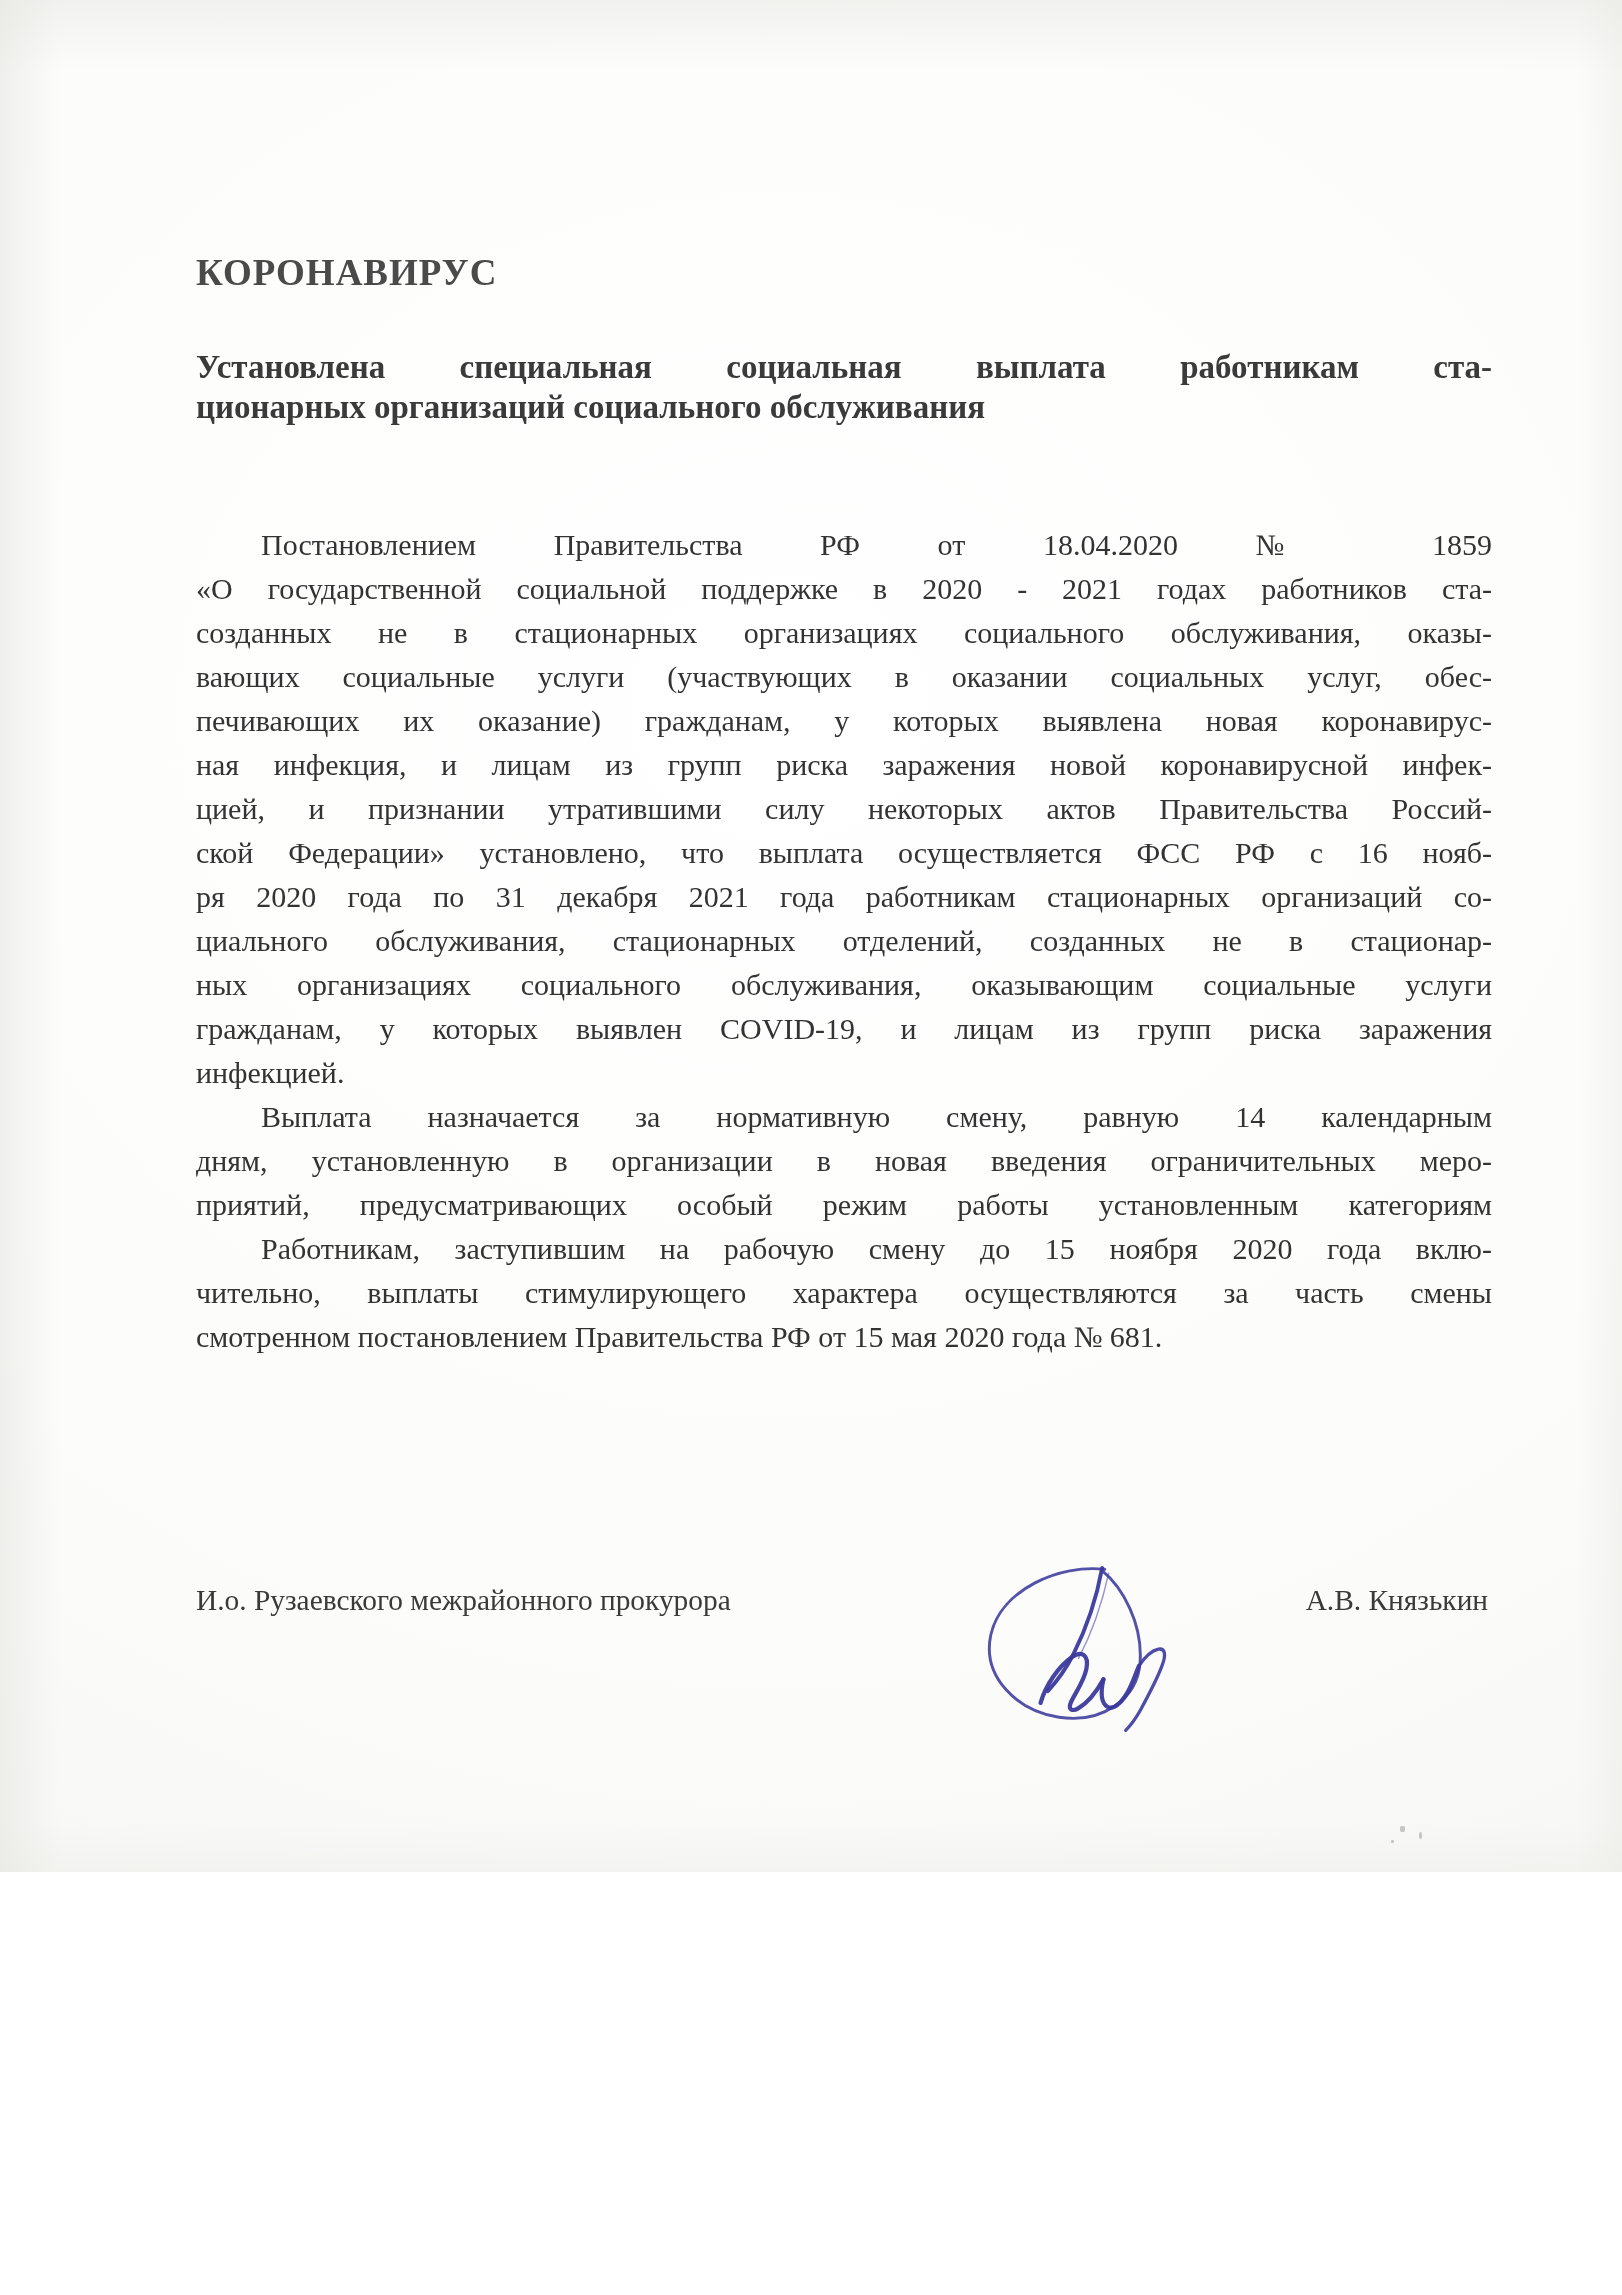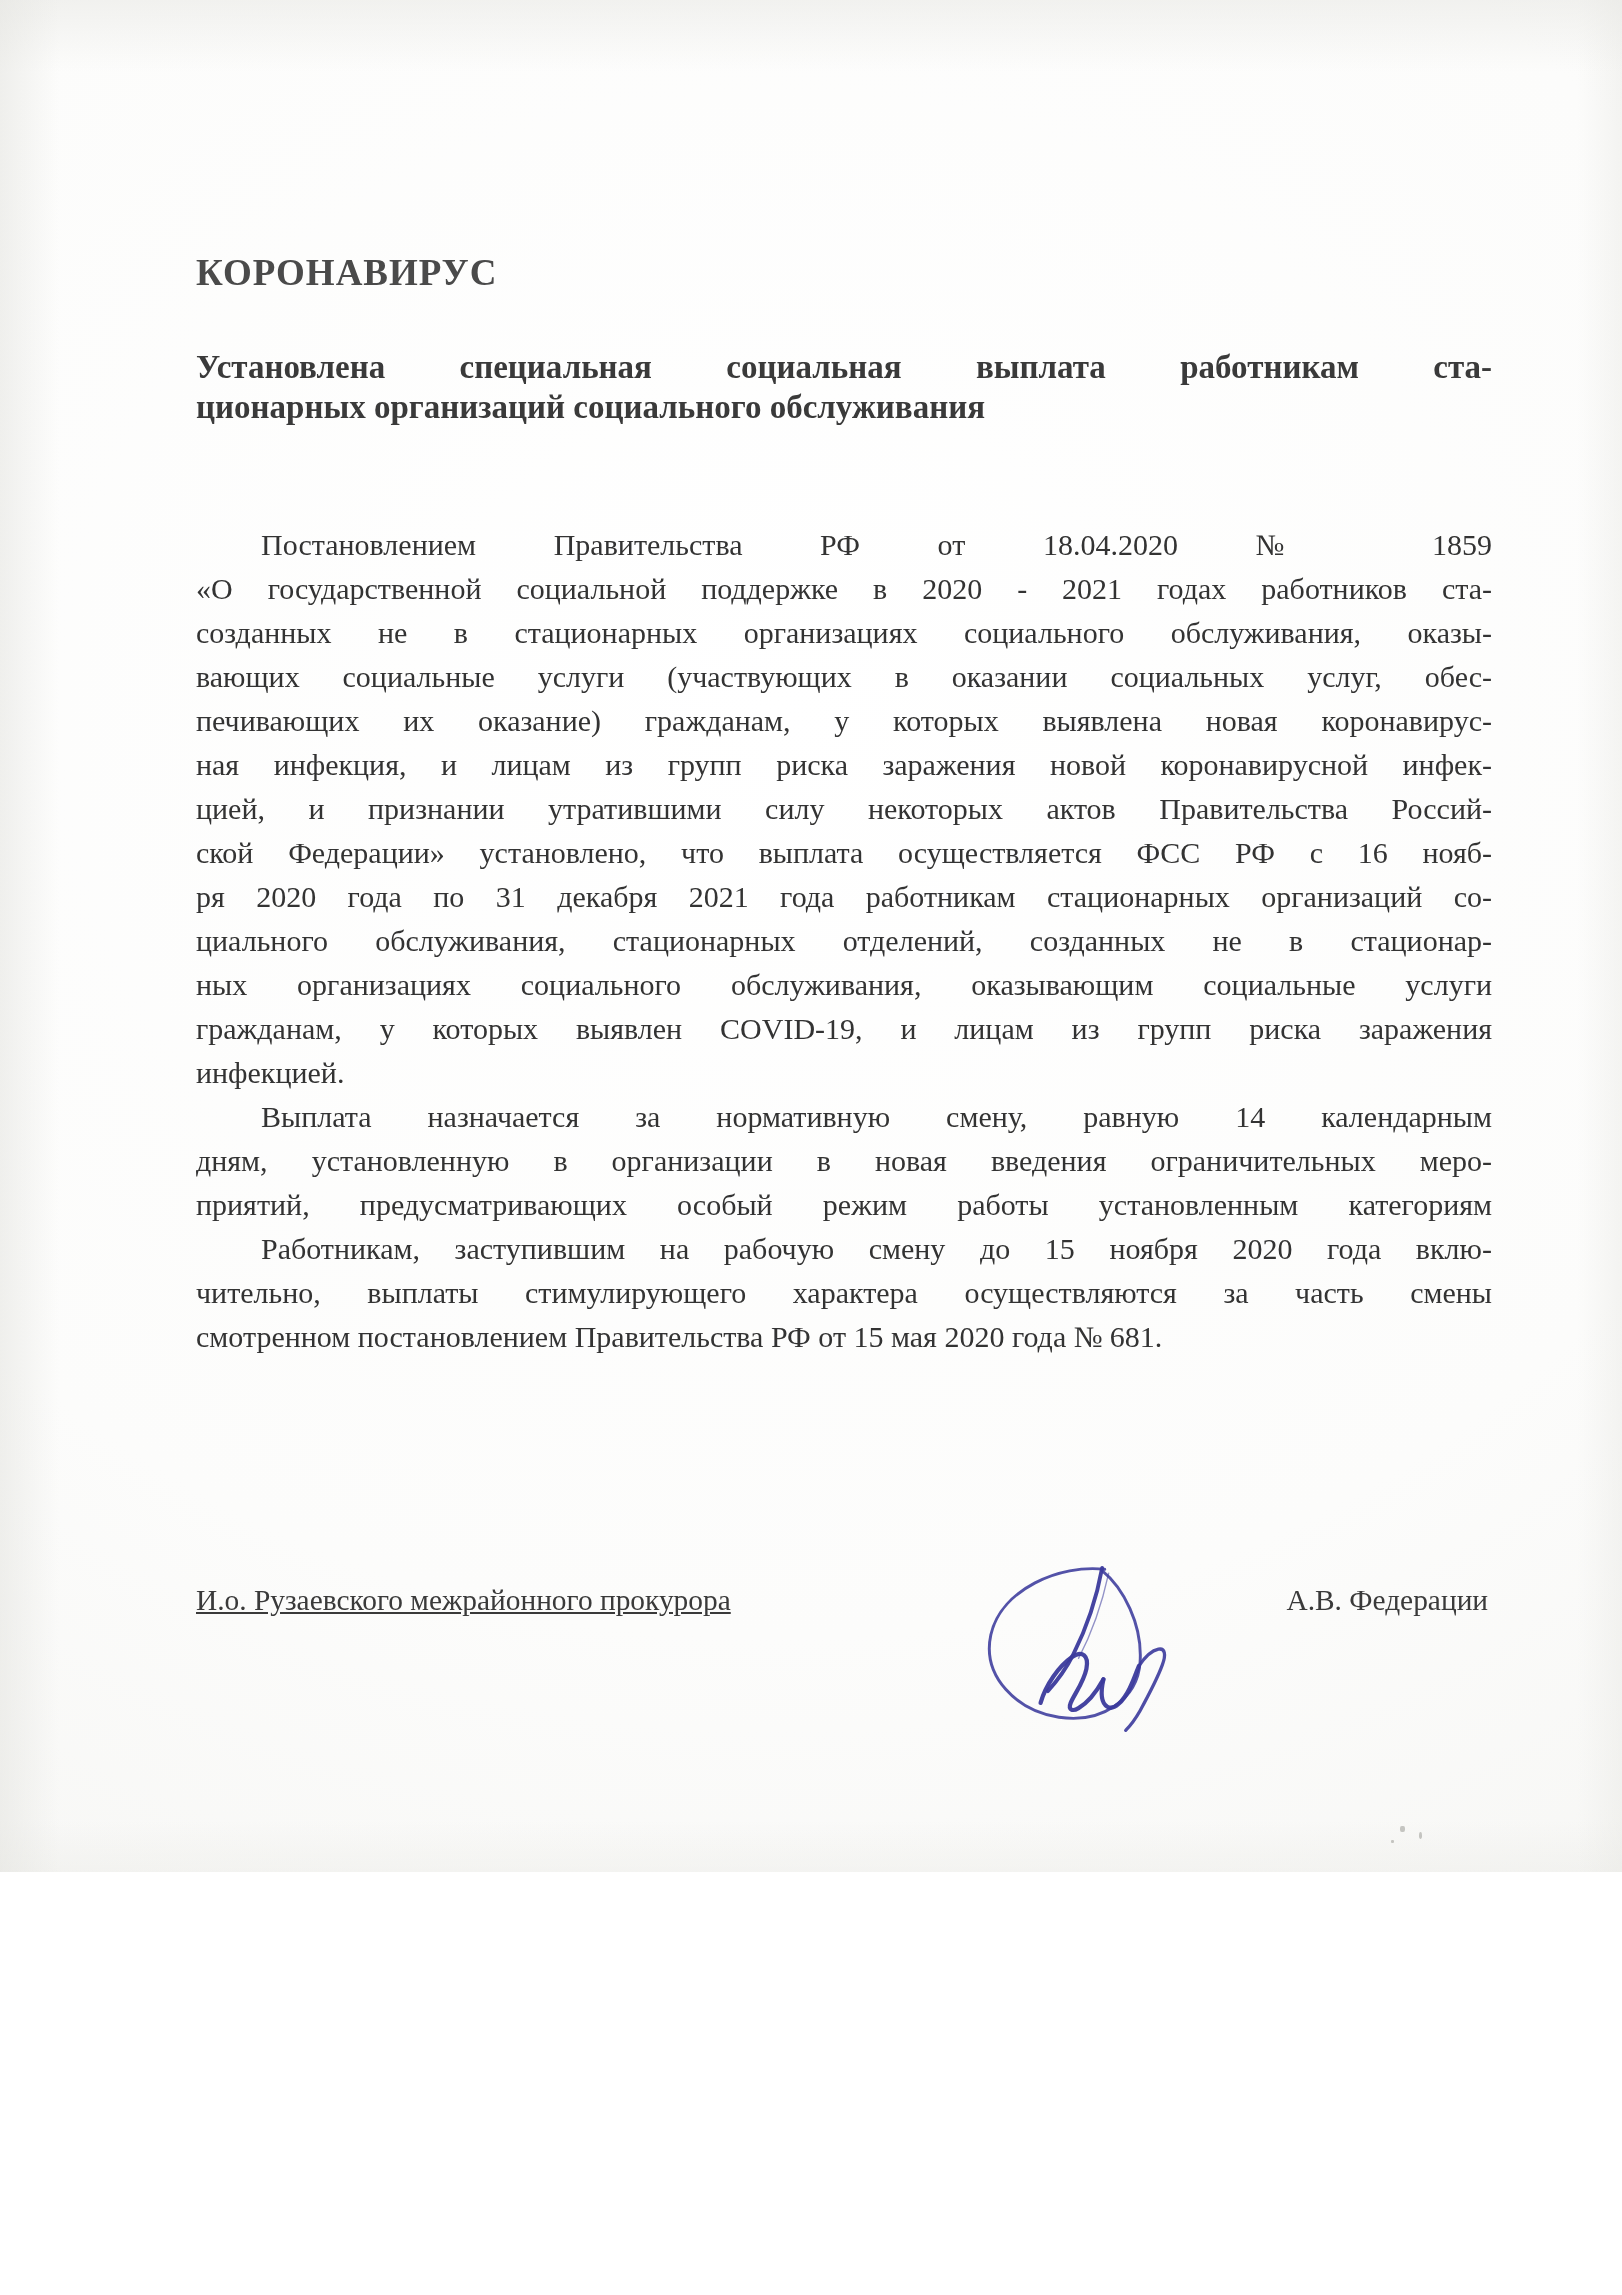--- a/index.html
+++ b/index.html
@@ -106,21 +106,21 @@
     position: absolute;
     left: 0;
     top: 1584px;
     width: 1296px;
     font-size: 29.4px;
     color: #3a3a3a;
     display: flex;
     justify-content: space-between;
     align-items: flex-start;
   }
-  .sig-role { white-space: nowrap; text-decoration: underline; }
+  .sig-role { white-space: nowrap; }
   .sig-name { white-space: nowrap; padding-right: 3.9px; }
 
   .signature-mark {
     position: absolute;
     left: 962px;
     top: 1551px;
     width: 275px;
     height: 216px;
     pointer-events: none;
   }
@@ -184,21 +184,21 @@
       <p class="para">
         <span class="ln indent">Работникам, заступившим на рабочую смену до 15 ноября 2020 года вклю-</span>
         <span class="ln">чительно, выплаты стимулирующего характера осуществляются за часть смены</span>
         <span class="ln last">смотренном постановлением Правительства РФ от 15 мая 2020 года № 681.</span>
       </p>
 
     </div>
 
     <div class="signature-row">
       <span class="sig-role">И.о. Рузаевского межрайонного прокурора</span>
-      <span class="sig-name">А.В. Федерации</span>
+      <span class="sig-name">А.В. Князькин</span>
     </div>
   </div>
 
   <svg class="signature-mark" viewBox="0 0 420 330">
     <g fill="none" stroke="#3b3a9c" stroke-linecap="round" stroke-linejoin="round">
 
       <path d="M218 28 C150 20, 60 58, 44 128 C30 192, 84 244, 148 254 C214 264, 268 226, 272 170 C276 112, 246 56, 214 30" stroke-width="4.5" opacity="0.88"></path>
 
       <path d="M214 26 C206 70, 190 118, 170 158 C158 182, 144 200, 131 214" stroke-width="6" opacity="0.95"></path>
 

